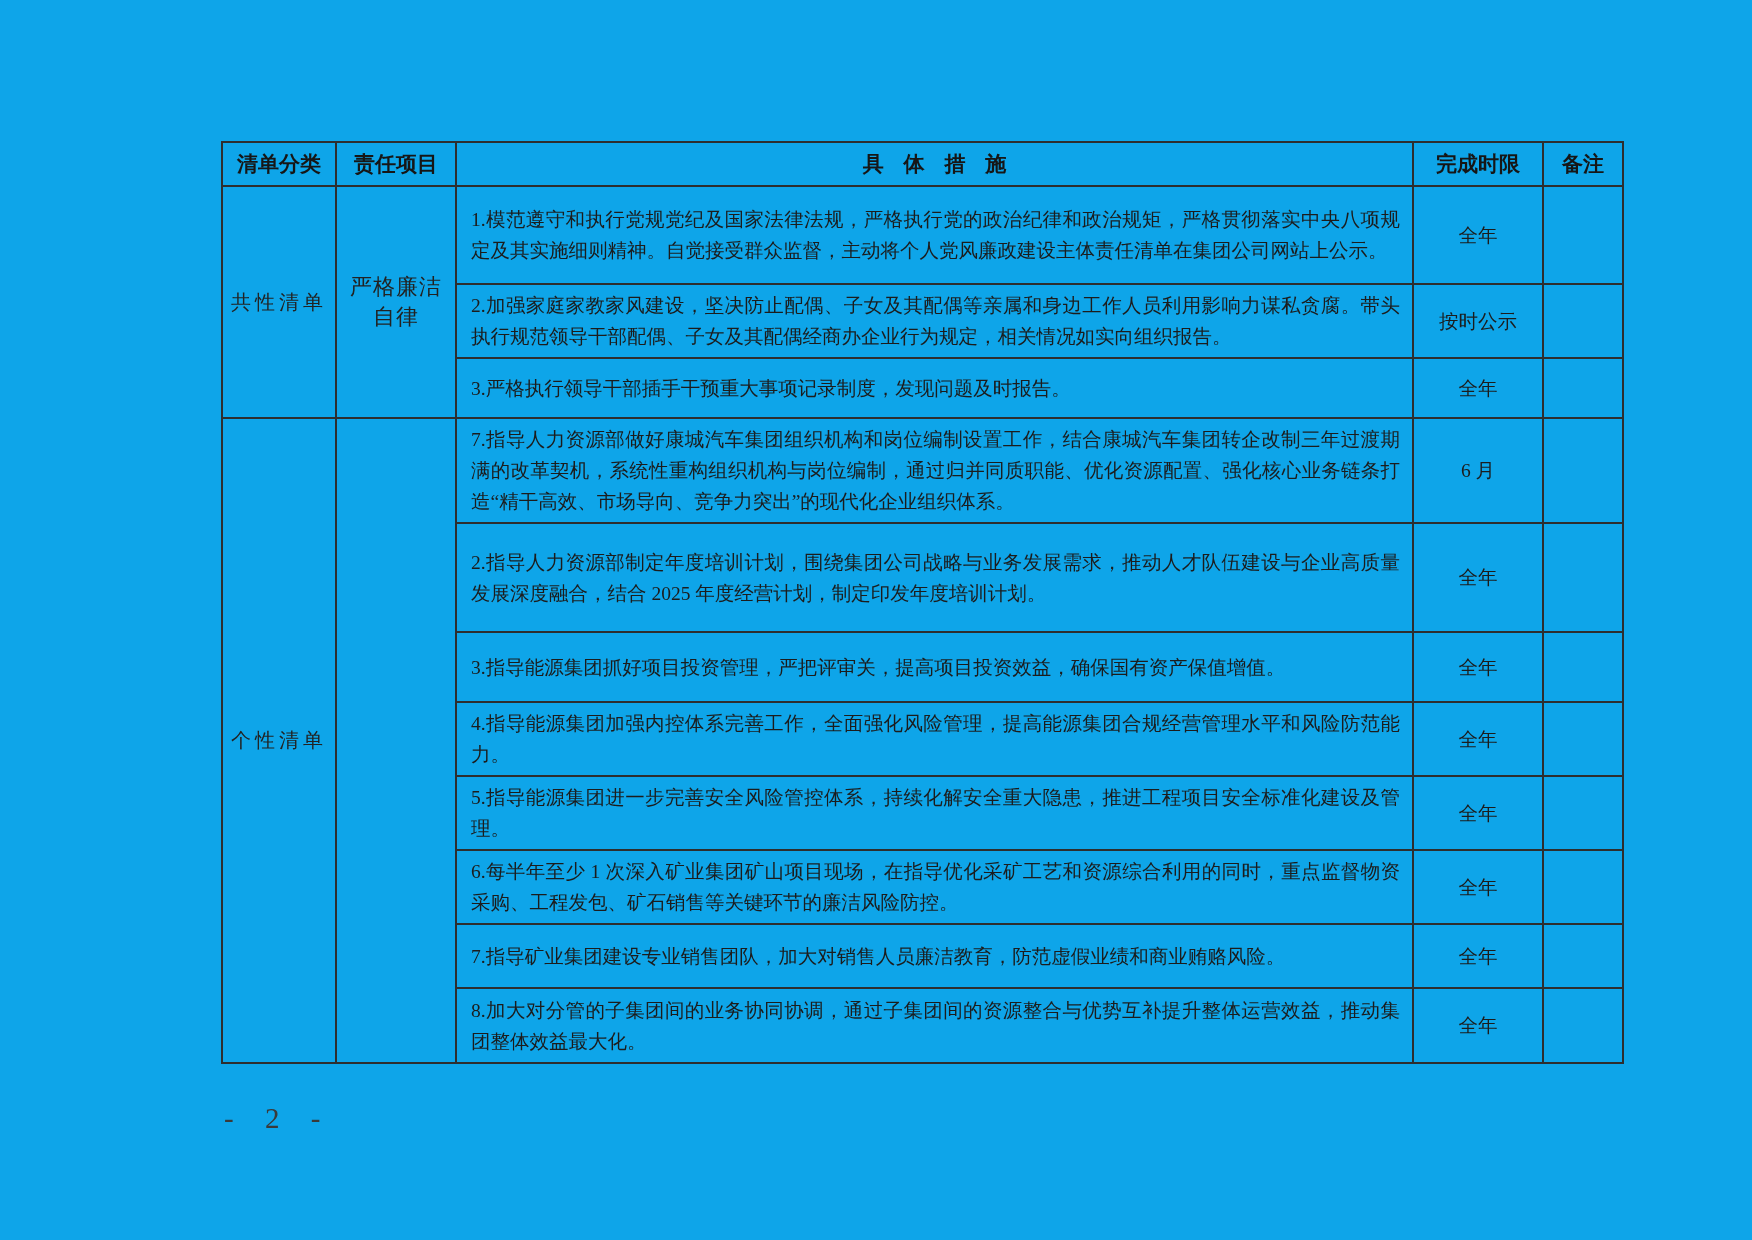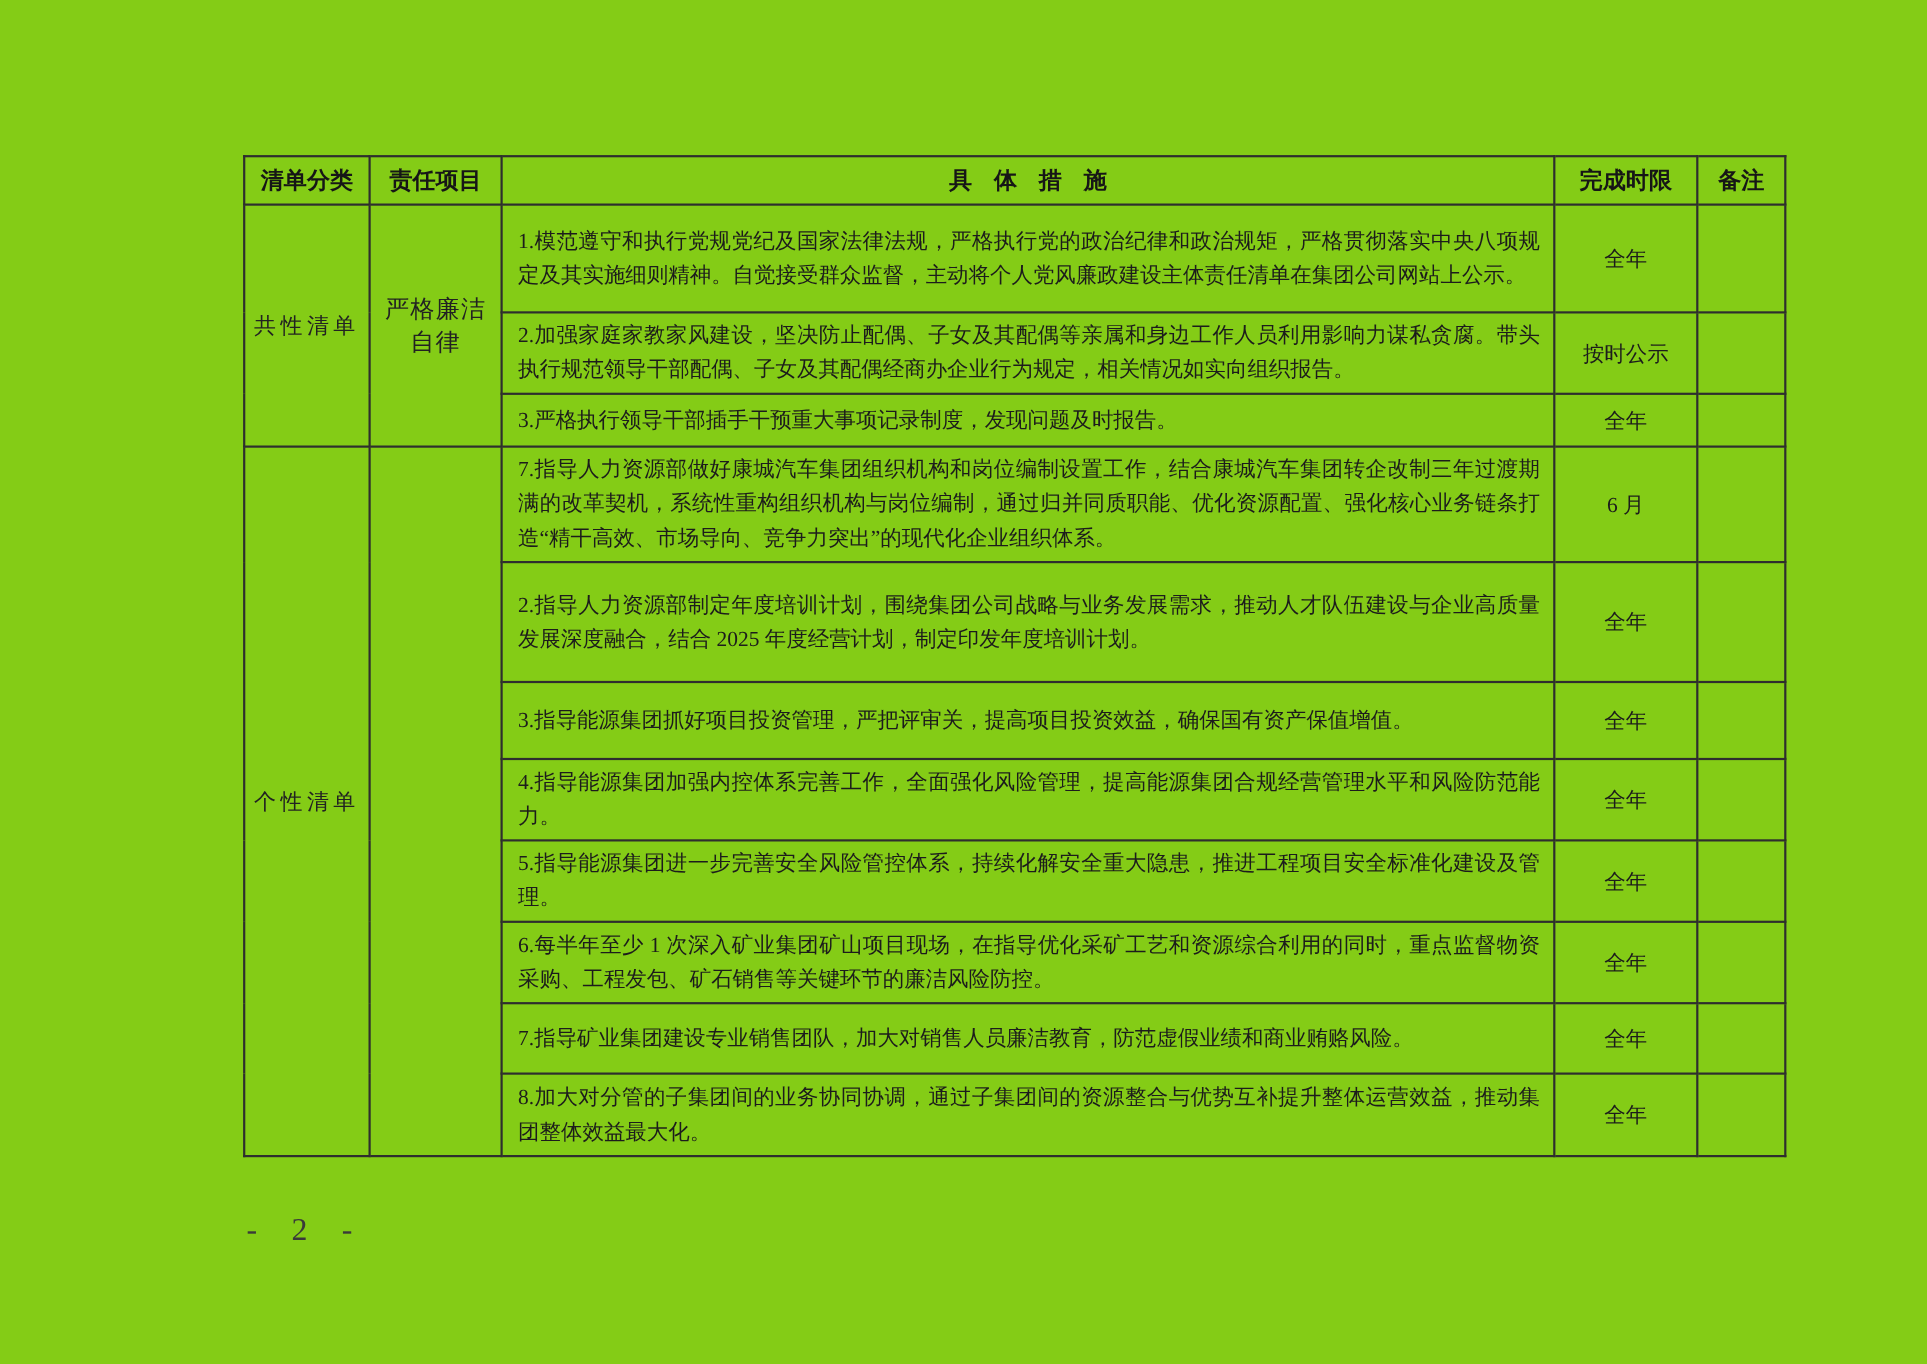--- a/index.html
+++ b/index.html
@@ -4,21 +4,21 @@
 <style>
   html, body {
     margin: 0;
     padding: 0;
     background: #ffffff;
   }
   .page {
     position: relative;
     width: 1752px;
     height: 1240px;
-    background: #84cc16;
+    background: #0ea5e9;
     font-family: "Liberation Serif", "DejaVu Serif", serif;
     color: #1f1f1f;
     overflow: hidden;
   }
   table.doc-table {
     position: absolute;
     left: 221px;
     top: 141px;
     width: 1401px;
     border-collapse: collapse;
@@ -107,21 +107,21 @@
       <td class="proj-cell" rowspan="3">严格廉洁自律</td>
       <td class="measure-cell">1.模范遵守和执行党规党纪及国家法律法规，严格执行党的政治纪律和政治规矩，严格贯彻落实中央八项规定及其实施细则精神。自觉接受群众监督，主动将个人党风廉政建设主体责任清单在集团公司网站上公示。</td>
       <td class="deadline-cell">全年</td>
       <td class="remark-cell"></td>
     </tr>
     <tr style="height:72px">
       <td class="measure-cell">2.加强家庭家教家风建设，坚决防止配偶、子女及其配偶等亲属和身边工作人员利用影响力谋私贪腐。带头执行规范领导干部配偶、子女及其配偶经商办企业行为规定，相关情况如实向组织报告。</td>
       <td class="deadline-cell">按时公示</td>
       <td class="remark-cell"></td>
     </tr>
-    <tr style="height:48px">
+    <tr style="height:60px">
       <td class="measure-cell">3.严格执行领导干部插手干预重大事项记录制度，发现问题及时报告。</td>
       <td class="deadline-cell">全年</td>
       <td class="remark-cell"></td>
     </tr>
 
     <tr style="height:105px">
       <td class="cat-cell" rowspan="8">个性清单</td>
       <td class="proj-cell" rowspan="8"></td>
       <td class="measure-cell">7.指导人力资源部做好康城汽车集团组织机构和岗位编制设置工作，结合康城汽车集团转企改制三年过渡期满的改革契机，系统性重构组织机构与岗位编制，通过归并同质职能、优化资源配置、强化核心业务链条打造“精干高效、市场导向、竞争力突出”的现代化企业组织体系。</td>
       <td class="deadline-cell">6 月</td>

